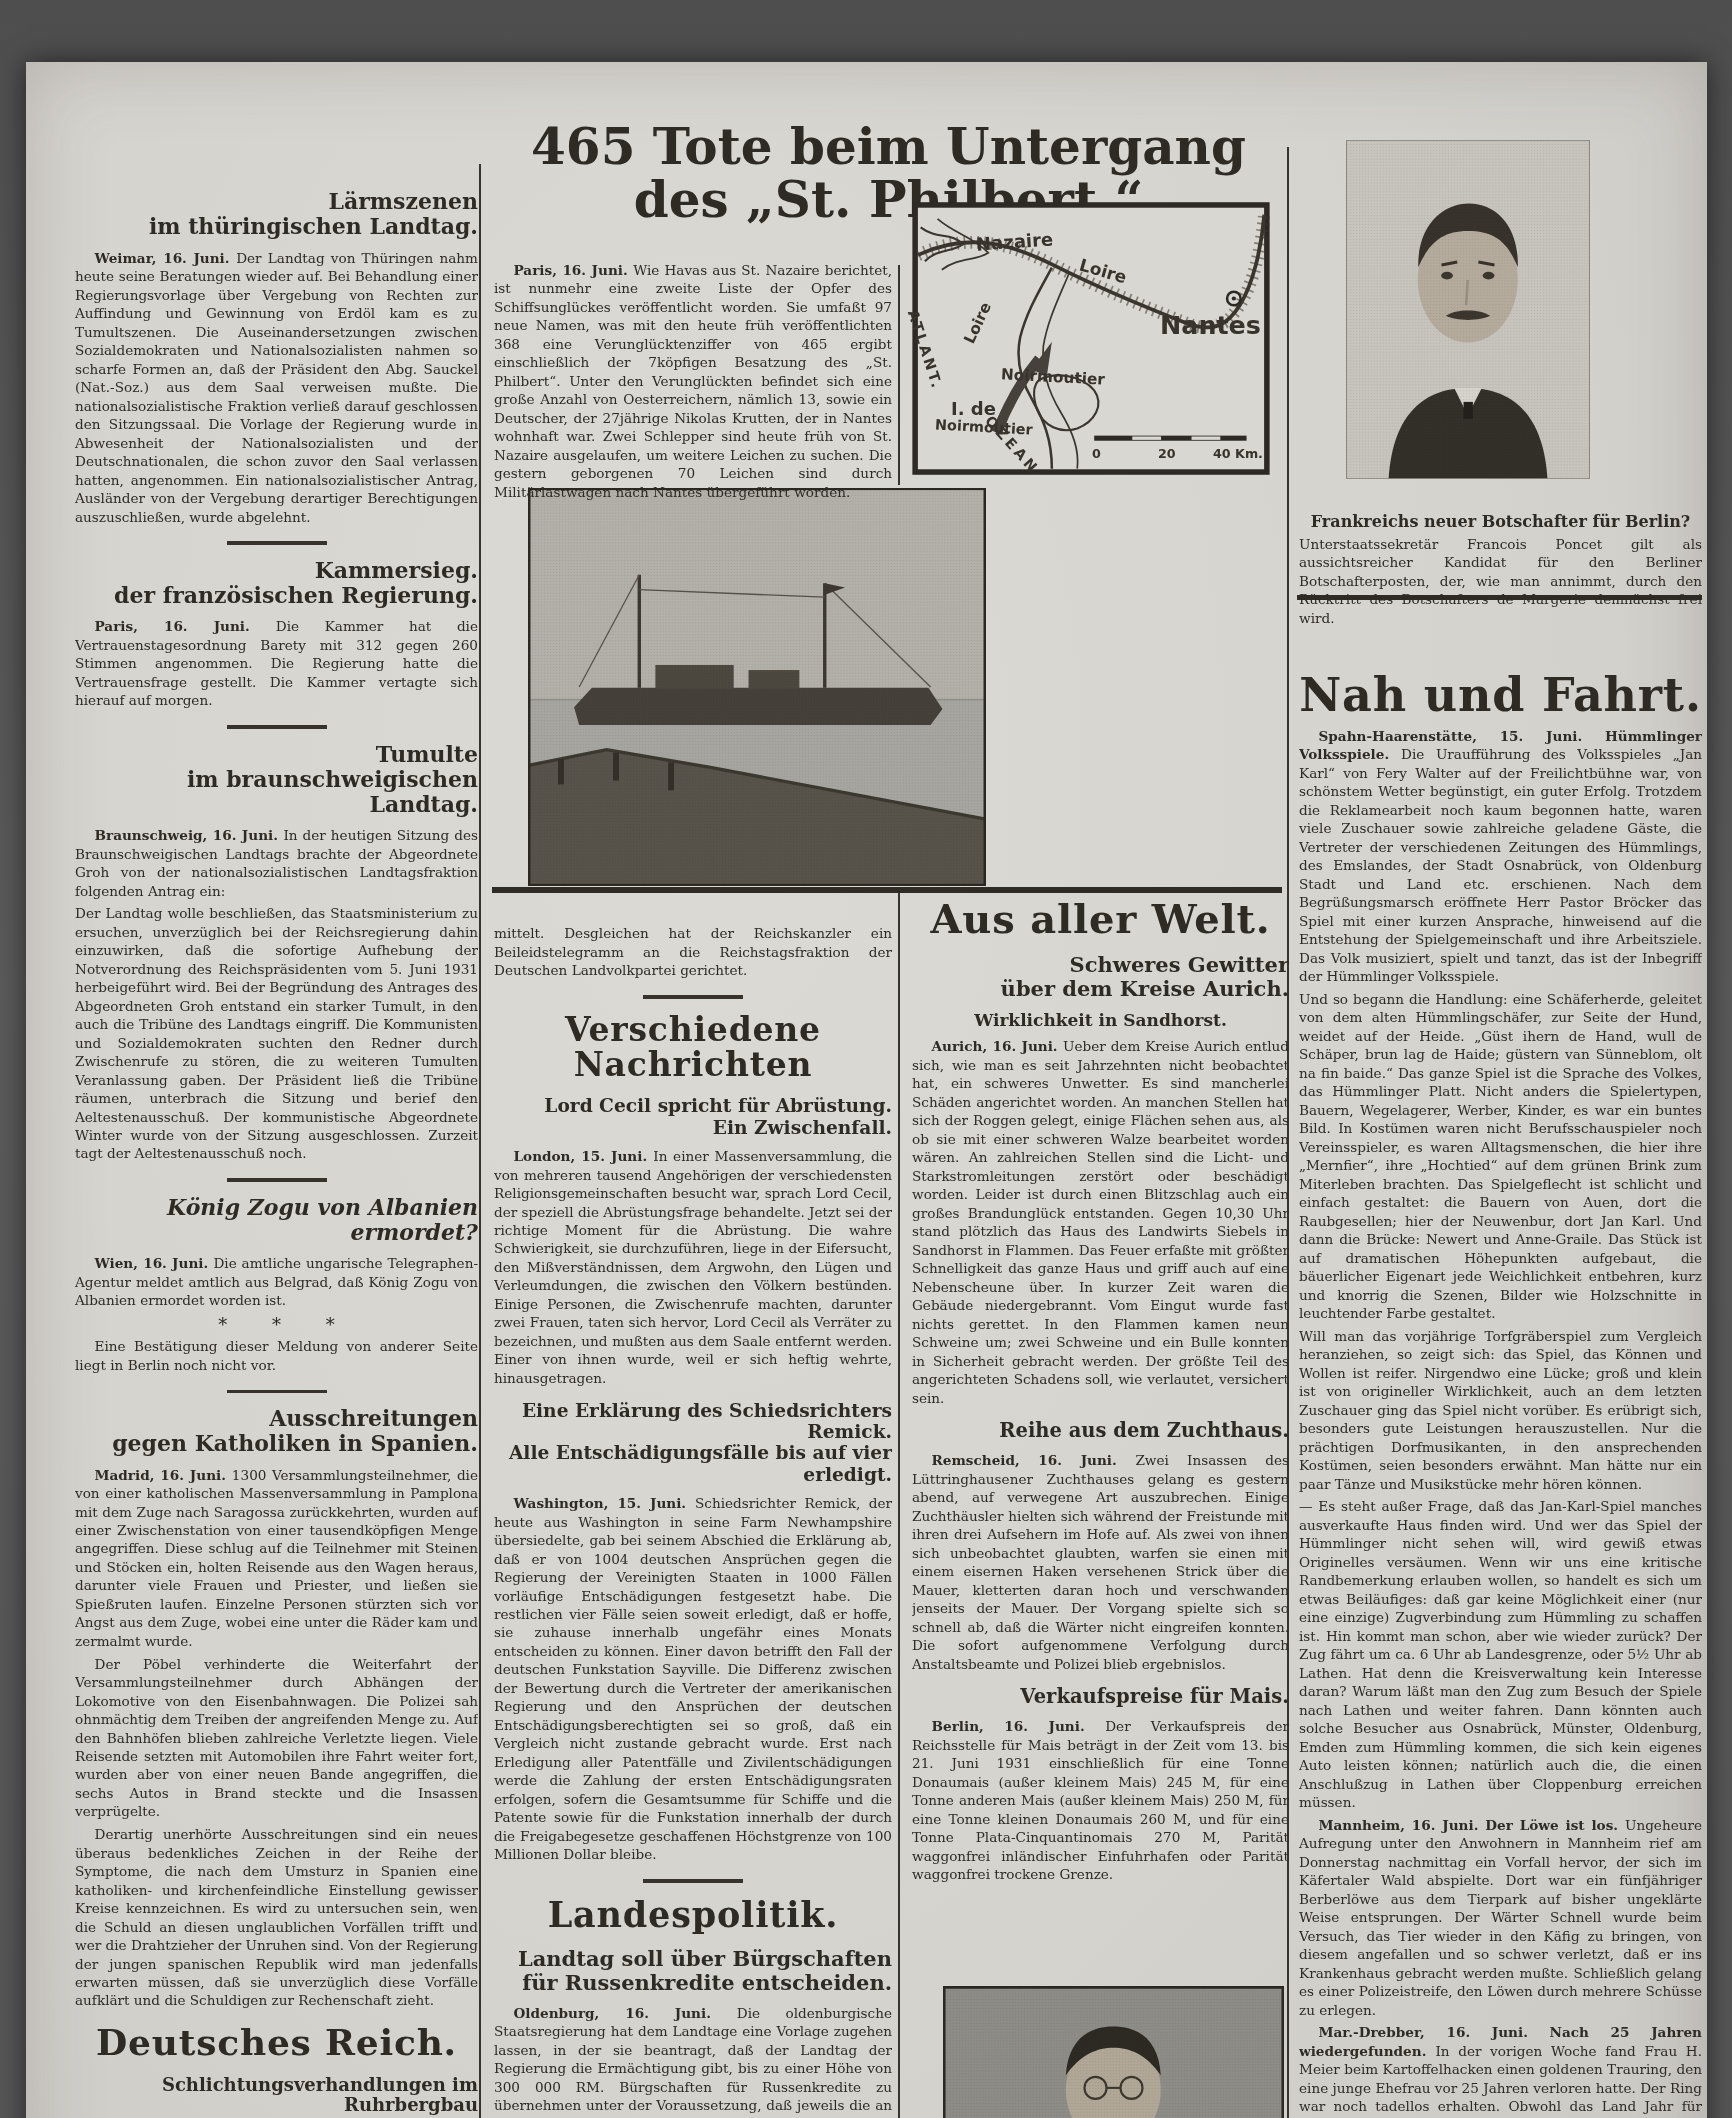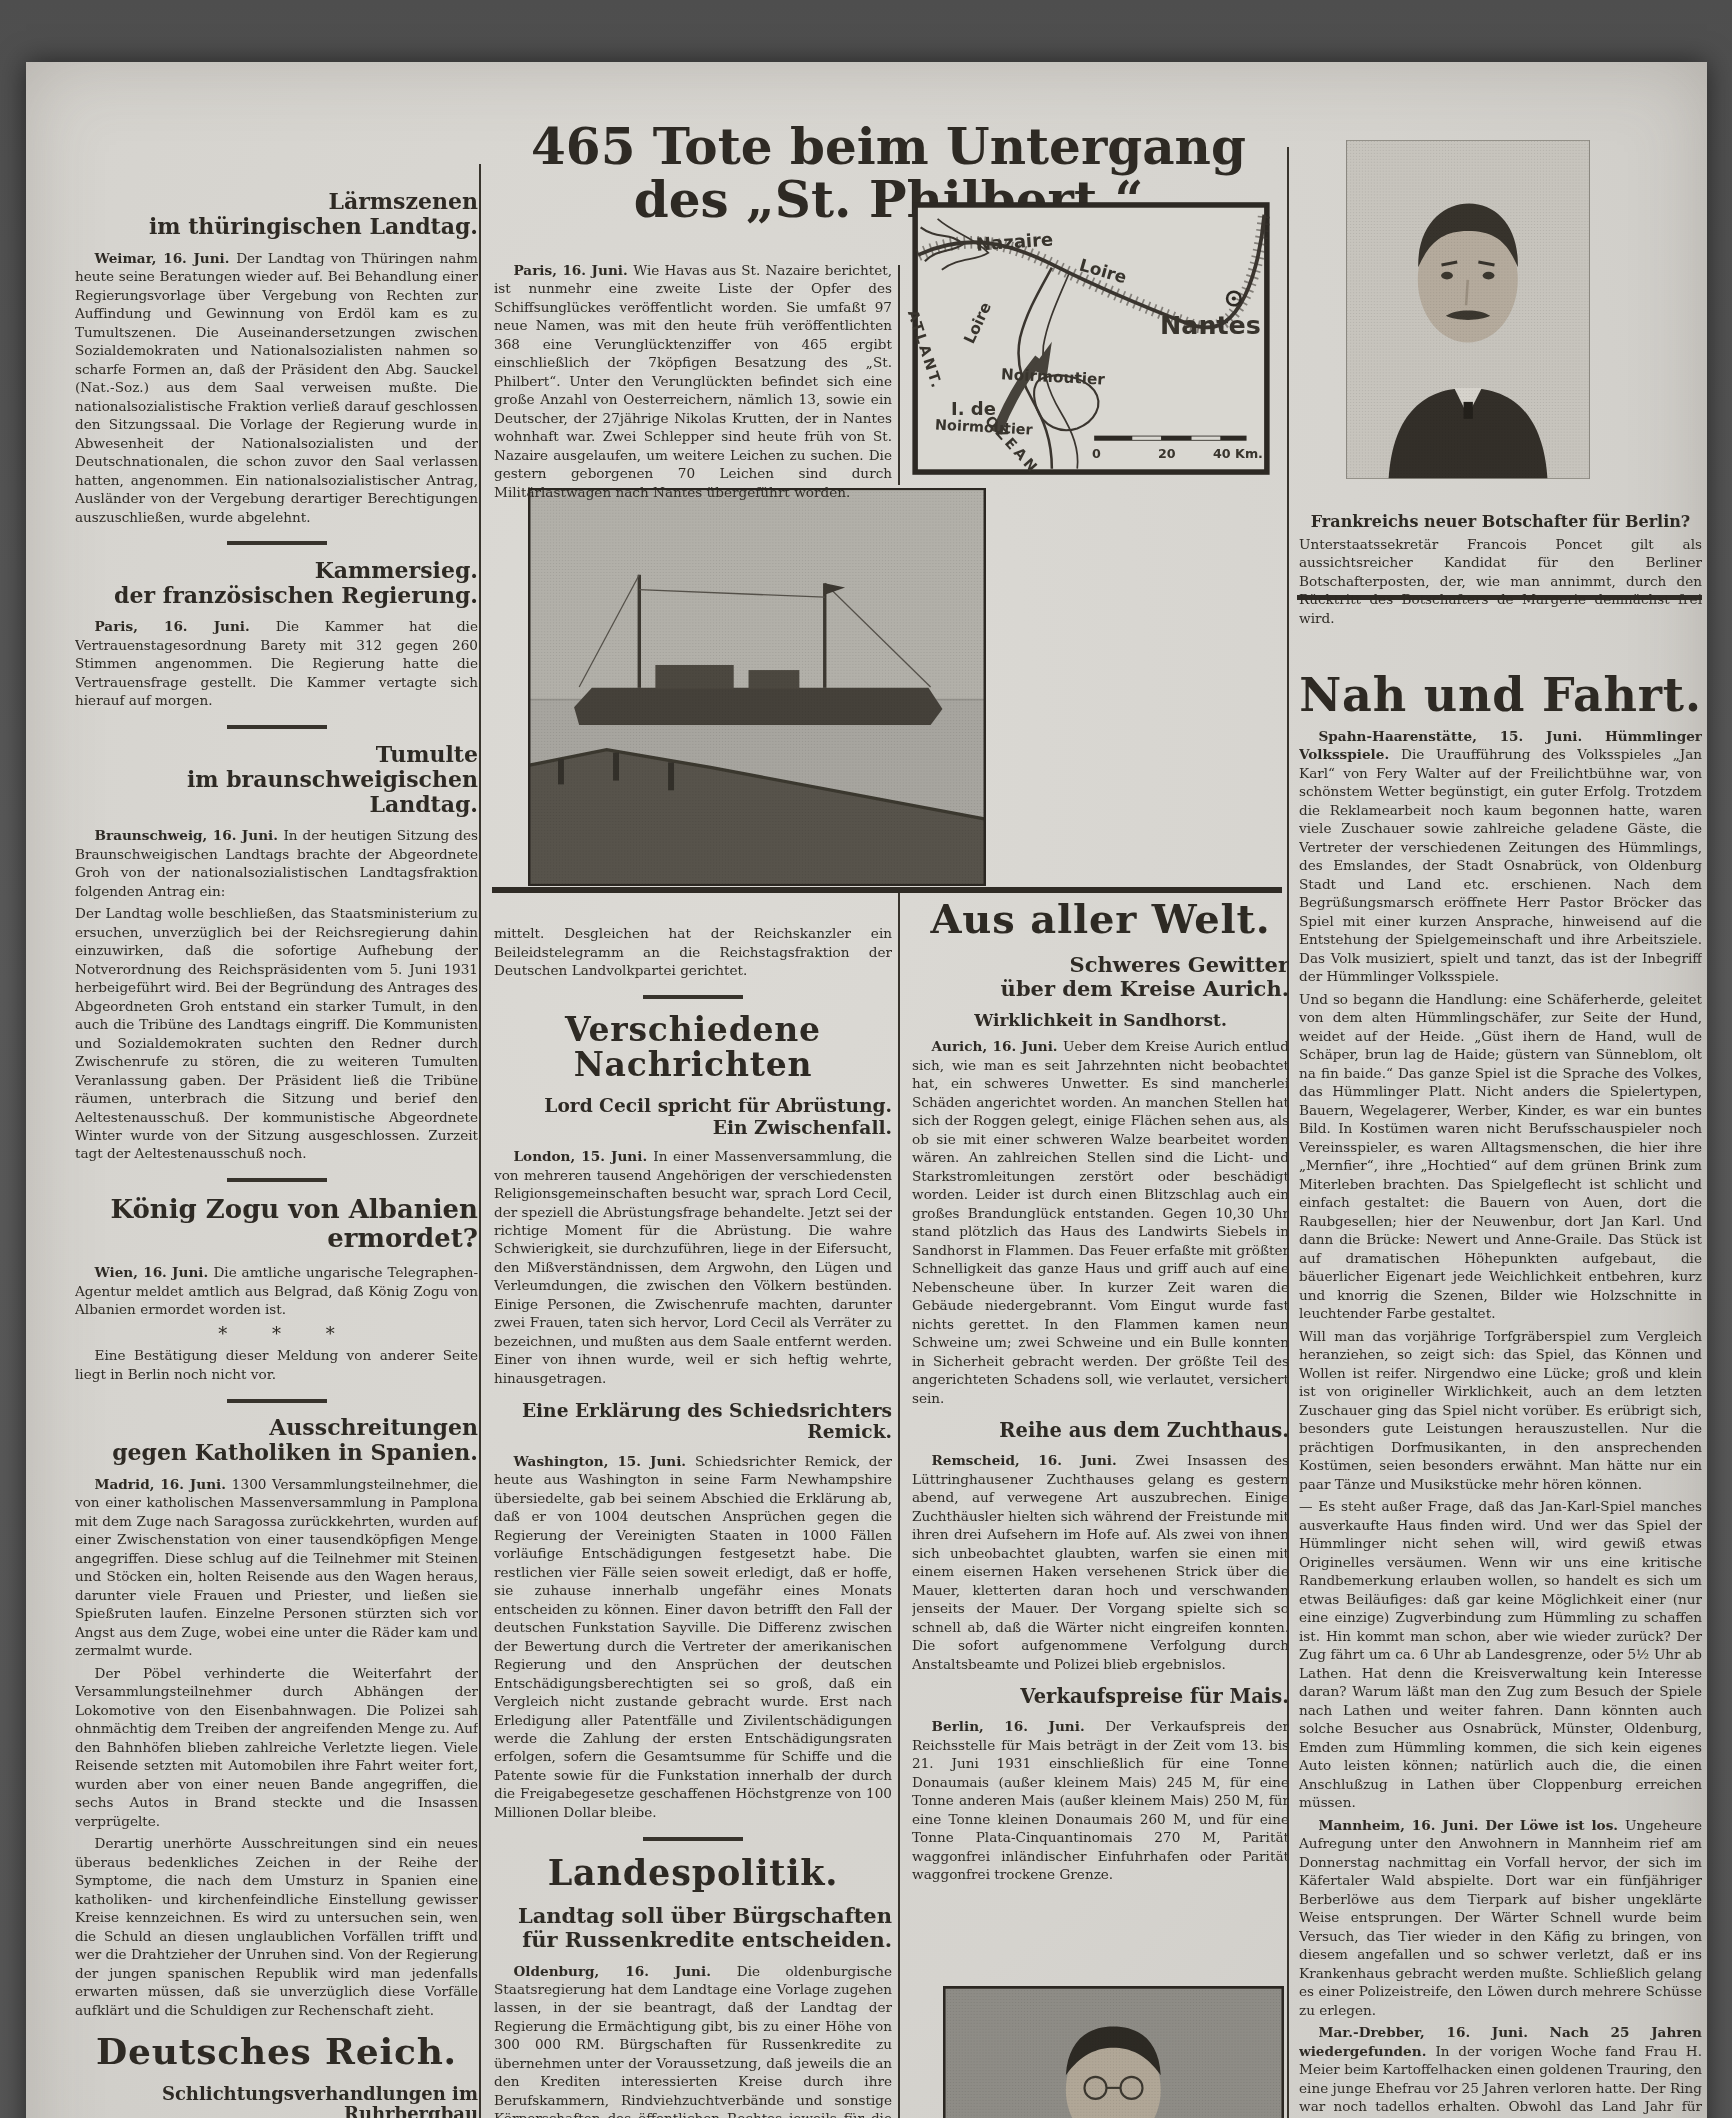--- a/index.html
+++ b/index.html
@@ -153,21 +153,21 @@
         </div>
         <p class="para"><b class="lead">Paris, 16. Juni. </b><span class="body-text">Die Kammer hat die Vertrauenstagesordnung Barety mit 312 gegen 260 Stimmen angenommen. Die Regierung hatte die Vertrauensfrage gestellt. Die Kammer vertagte sich hierauf auf morgen.</span></p>
         <div class="divider"></div>
         <div class="art-head" style="font-size: 22px;">
           <div class="head-line">Tumulte</div>
           <div class="head-line">im braunschweigischen Landtag.</div>
         </div>
         <p class="para"><b class="lead">Braunschweig, 16. Juni. </b><span class="body-text">In der heutigen Sitzung des Braunschweigischen Landtags brachte der Abgeordnete Groh von der nationalsozialistischen Landtagsfraktion folgenden Antrag ein:</span></p>
         <p class="para noindent"><span class="body-text">Der Landtag wolle beschließen, das Staatsministerium zu ersuchen, unverzüglich bei der Reichsregierung dahin einzuwirken, daß die sofortige Aufhebung der Notverordnung des Reichspräsidenten vom 5. Juni 1931 herbeigeführt wird. Bei der Begründung des Antrages des Abgeordneten Groh entstand ein starker Tumult, in den auch die Tribüne des Landtags eingriff. Die Kommunisten und Sozialdemokraten suchten den Redner durch Zwischenrufe zu stören, die zu weiteren Tumulten Veranlassung gaben. Der Präsident ließ die Tribüne räumen, unterbrach die Sitzung und berief den Aeltestenausschuß. Der kommunistische Abgeordnete Winter wurde von der Sitzung ausgeschlossen. Zurzeit tagt der Aeltestenausschuß noch.</span></p>
         <div class="divider"></div>
-        <div class="art-head" style="font-size: 26px;">
+        <div class="art-head" style="font-size: 22px; font-style: italic;">
           <div class="head-line">König Zogu von Albanien</div>
           <div class="head-line">ermordet?</div>
         </div>
         <p class="para"><b class="lead">Wien, 16. Juni. </b><span class="body-text">Die amtliche ungarische Telegraphen-Agentur meldet amtlich aus Belgrad, daß König Zogu von Albanien ermordet worden ist.</span></p>
         <div class="stars">* * *</div>
         <p class="para"><span class="body-text">Eine Bestätigung dieser Meldung von anderer Seite liegt in Berlin noch nicht vor.</span></p>
         <div class="divider"></div>
         <div class="art-head" style="font-size: 22px; margin-top: 11px;">
           <div class="head-line">Ausschreitungen</div>
           <div class="head-line">gegen Katholiken in Spanien.</div>
@@ -187,20 +187,21 @@
         <p class="para noindent"><span class="body-text">mittelt. Desgleichen hat der Reichskanzler ein Beileidstelegramm an die Reichstagsfraktion der Deutschen Landvolkpartei gerichtet.</span></p>
         <div class="divider"></div>
         <div class="kicker" style="font-size: 33px;">Verschiedene Nachrichten</div>
         <div class="art-head" style="font-size: 18.6px;">
           <div class="head-line">Lord Cecil spricht für Abrüstung.</div>
           <div class="head-line">Ein Zwischenfall.</div>
         </div>
         <p class="para"><b class="lead">London, 15. Juni. </b><span class="body-text">In einer Massenversammlung, die von mehreren tausend Angehörigen der verschiedensten Religionsgemeinschaften besucht war, sprach Lord Cecil, der speziell die Abrüstungsfrage behandelte. Jetzt sei der richtige Moment für die Abrüstung. Die wahre Schwierigkeit, sie durchzuführen, liege in der Eifersucht, den Mißverständnissen, dem Argwohn, den Lügen und Verleumdungen, die zwischen den Völkern bestünden. Einige Personen, die Zwischenrufe machten, darunter zwei Frauen, taten sich hervor, Lord Cecil als Verräter zu bezeichnen, und mußten aus dem Saale entfernt werden. Einer von ihnen wurde, weil er sich heftig wehrte, hinausgetragen.</span></p>
         <div class="art-head" style="font-size: 18.6px;">
           <div class="head-line">Eine Erklärung des Schiedsrichters Remick.</div>
+          <div class="head-line">Alle Entschädigungsfälle bis auf vier erledigt.</div>
         </div>
         <p class="para"><b class="lead">Washington, 15. Juni. </b><span class="body-text">Schiedsrichter Remick, der heute aus Washington in seine Farm Newhampshire übersiedelte, gab bei seinem Abschied die Erklärung ab, daß er von 1004 deutschen Ansprüchen gegen die Regierung der Vereinigten Staaten in 1000 Fällen vorläufige Entschädigungen festgesetzt habe. Die restlichen vier Fälle seien soweit erledigt, daß er hoffe, sie zuhause innerhalb ungefähr eines Monats entscheiden zu können. Einer davon betrifft den Fall der deutschen Funkstation Sayville. Die Differenz zwischen der Bewertung durch die Vertreter der amerikanischen Regierung und den Ansprüchen der deutschen Entschädigungsberechtigten sei so groß, daß ein Vergleich nicht zustande gebracht wurde. Erst nach Erledigung aller Patentfälle und Zivilentschädigungen werde die Zahlung der ersten Entschädigungsraten erfolgen, sofern die Gesamtsumme für Schiffe und die Patente sowie für die Funkstation innerhalb der durch die Freigabegesetze geschaffenen Höchstgrenze von 100 Millionen Dollar bleibe.</span></p>
         <div class="divider"></div>
         <div class="kicker" style="font-size: 35px;">Landespolitik.</div>
         <div class="art-head" style="font-size: 21px;">
           <div class="head-line">Landtag soll über Bürgschaften</div>
           <div class="head-line">für Russenkredite entscheiden.</div>
         </div>
         <p class="para"><b class="lead">Oldenburg, 16. Juni. </b><span class="body-text">Die oldenburgische Staatsregierung hat dem Landtage eine Vorlage zugehen lassen, in der sie beantragt, daß der Landtag der Regierung die Ermächtigung gibt, bis zu einer Höhe von 300 000 RM. Bürgschaften für Russenkredite zu übernehmen unter der Voraussetzung, daß jeweils die an den Krediten interessierten Kreise durch ihre Berufskammern, Rindviehzuchtverbände und sonstige Körperschaften des öffentlichen Rechtes jeweils für die Hälfte des Kreditbetrages die Rückbürgschaft übernehmen lassen.</span></p>
       </div>

